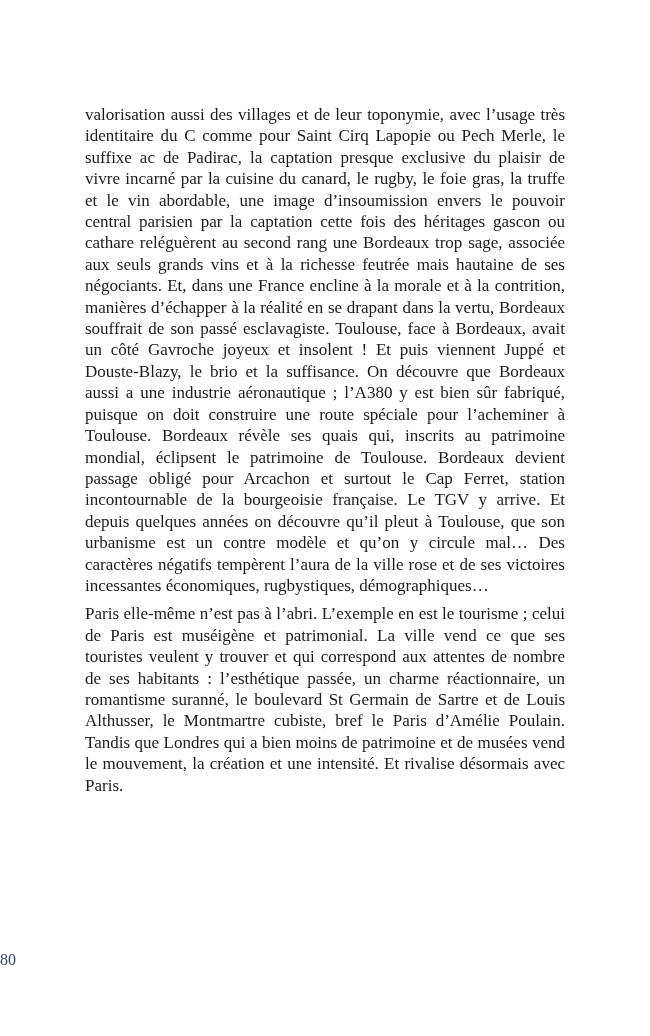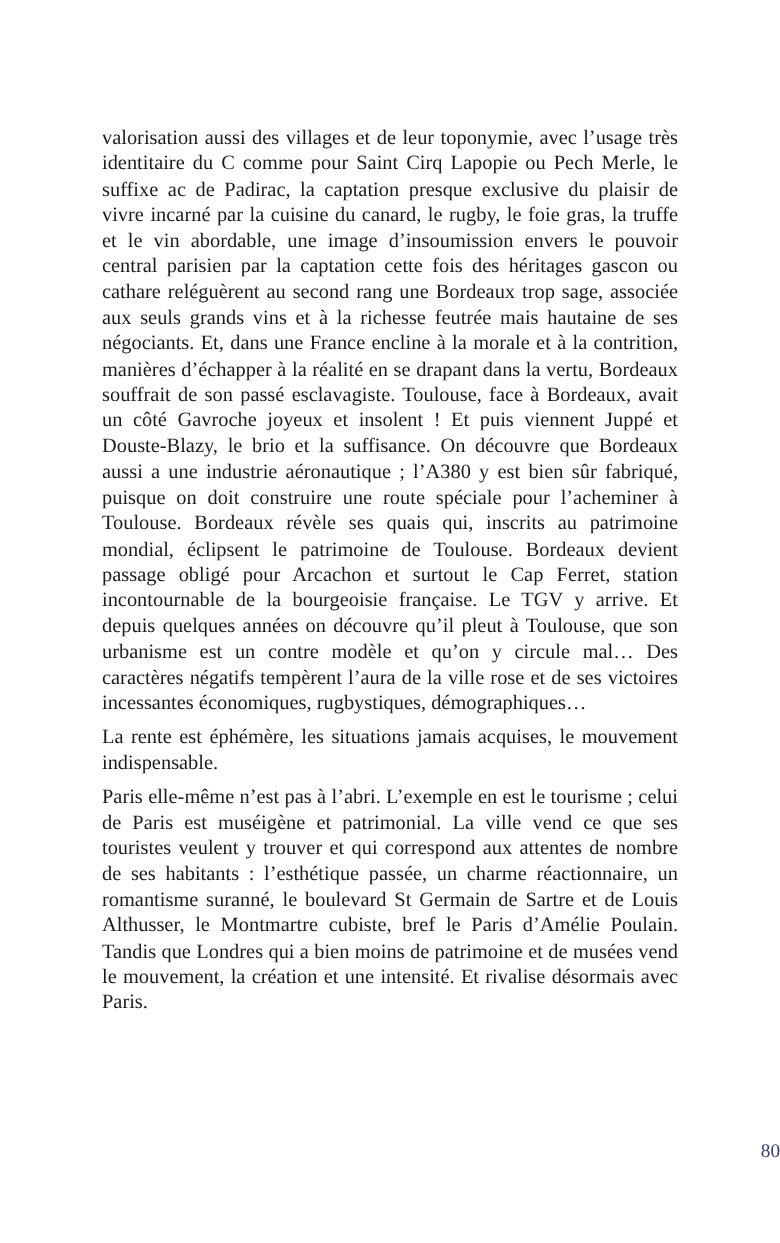--- a/index.html
+++ b/index.html
@@ -35,29 +35,28 @@
     padding: 0;
   }
   .text-block p:last-child {
     margin-bottom: 0;
   }
   .folio {
     position: absolute;
     left: 0;
     top: 951px;
     width: 650px;
-    text-align: right;
+    text-align: left;
     font-family: "Liberation Serif", "DejaVu Serif", serif;
     font-size: 16px;
     color: #35406a;
   }
 </style>
 </head>
 <body>
 
 <div class="page">
   <div class="text-block">
     <p>valorisation aussi des villages et de leur toponymie, avec l’usage très identitaire du C comme pour Saint Cirq Lapopie ou Pech Merle, le suffixe ac de Padirac, la captation presque exclusive du plaisir de vivre incarné par la cuisine du canard, le rugby, le foie gras, la truffe et le vin abordable, une image d’insoumission envers le pouvoir central parisien par la captation cette fois des héritages gascon ou cathare reléguèrent au second rang une Bordeaux trop sage, associée aux seuls grands vins et à la richesse feutrée mais hautaine de ses négociants. Et, dans une France encline à la morale et à la contrition, manières d’échapper à la réalité en se drapant dans la vertu, Bordeaux souffrait de son passé esclavagiste. Toulouse, face à Bordeaux, avait un côté Gavroche joyeux et insolent ! Et puis viennent Juppé et Douste-Blazy, le brio et la suffisance. On découvre que Bordeaux aussi a une industrie aéronautique ; l’A380 y est bien sûr fabriqué, puisque on doit construire une route spéciale pour l’acheminer à Toulouse. Bordeaux révèle ses quais qui, inscrits au patrimoine mondial, éclipsent le patrimoine de Toulouse. Bordeaux devient passage obligé pour Arcachon et surtout le Cap Ferret, station incontournable de la bourgeoisie française. Le TGV y arrive. Et depuis quelques années on découvre qu’il pleut à Toulouse, que son urbanisme est un contre modèle et qu’on y circule mal… Des caractères négatifs tempèrent l’aura de la ville rose et de ses victoires incessantes économiques, rugbystiques, démographiques…</p>
-    <p>La rente est éphémère, les situations jamais acquises, le mouvement indispensable.</p>
     <p>Paris elle-même n’est pas à l’abri. L’exemple en est le tourisme ; celui de Paris est muséigène et patrimonial. La ville vend ce que ses touristes veulent y trouver et qui correspond aux attentes de nombre de ses habitants : l’esthétique passée, un charme réactionnaire, un romantisme suranné, le boulevard St Germain de Sartre et de Louis Althusser, le Montmartre cubiste, bref le Paris d’Amélie Poulain. Tandis que Londres qui a bien moins de patrimoine et de musées vend le mouvement, la création et une intensité. Et rivalise désormais avec Paris.</p>
   </div>
   <div class="folio">80</div>
 </div>
 
 </body></html>

